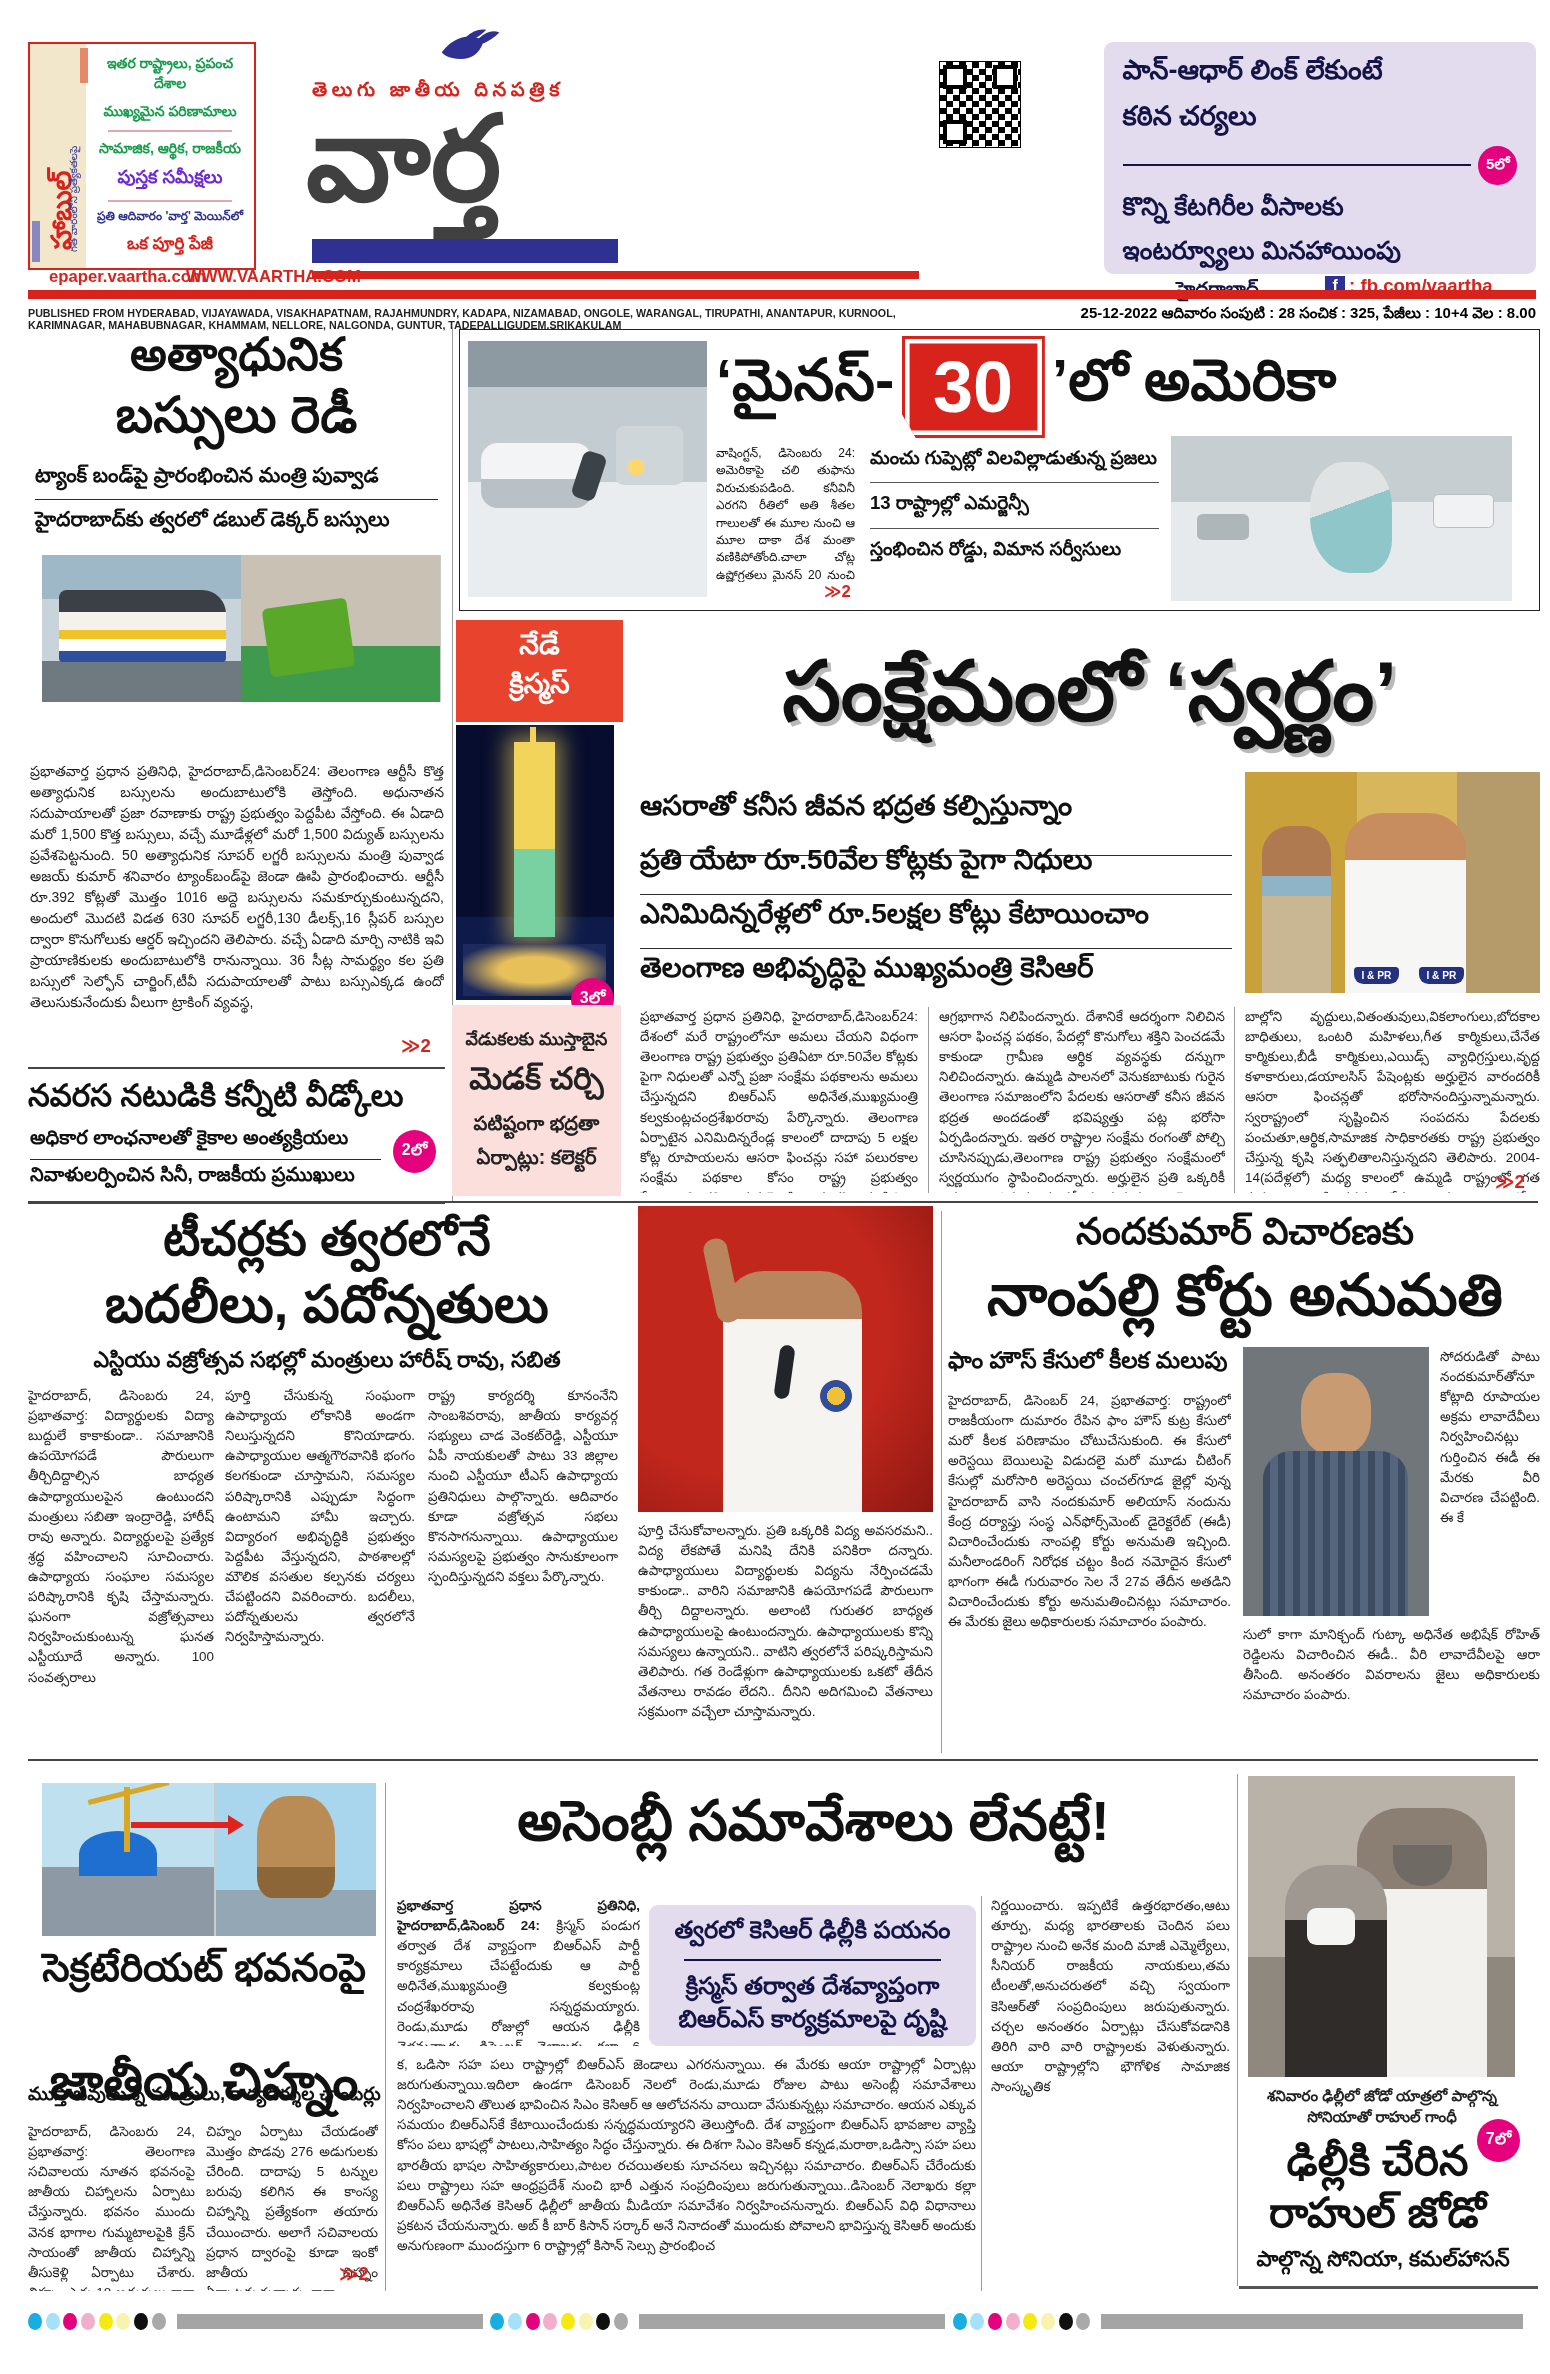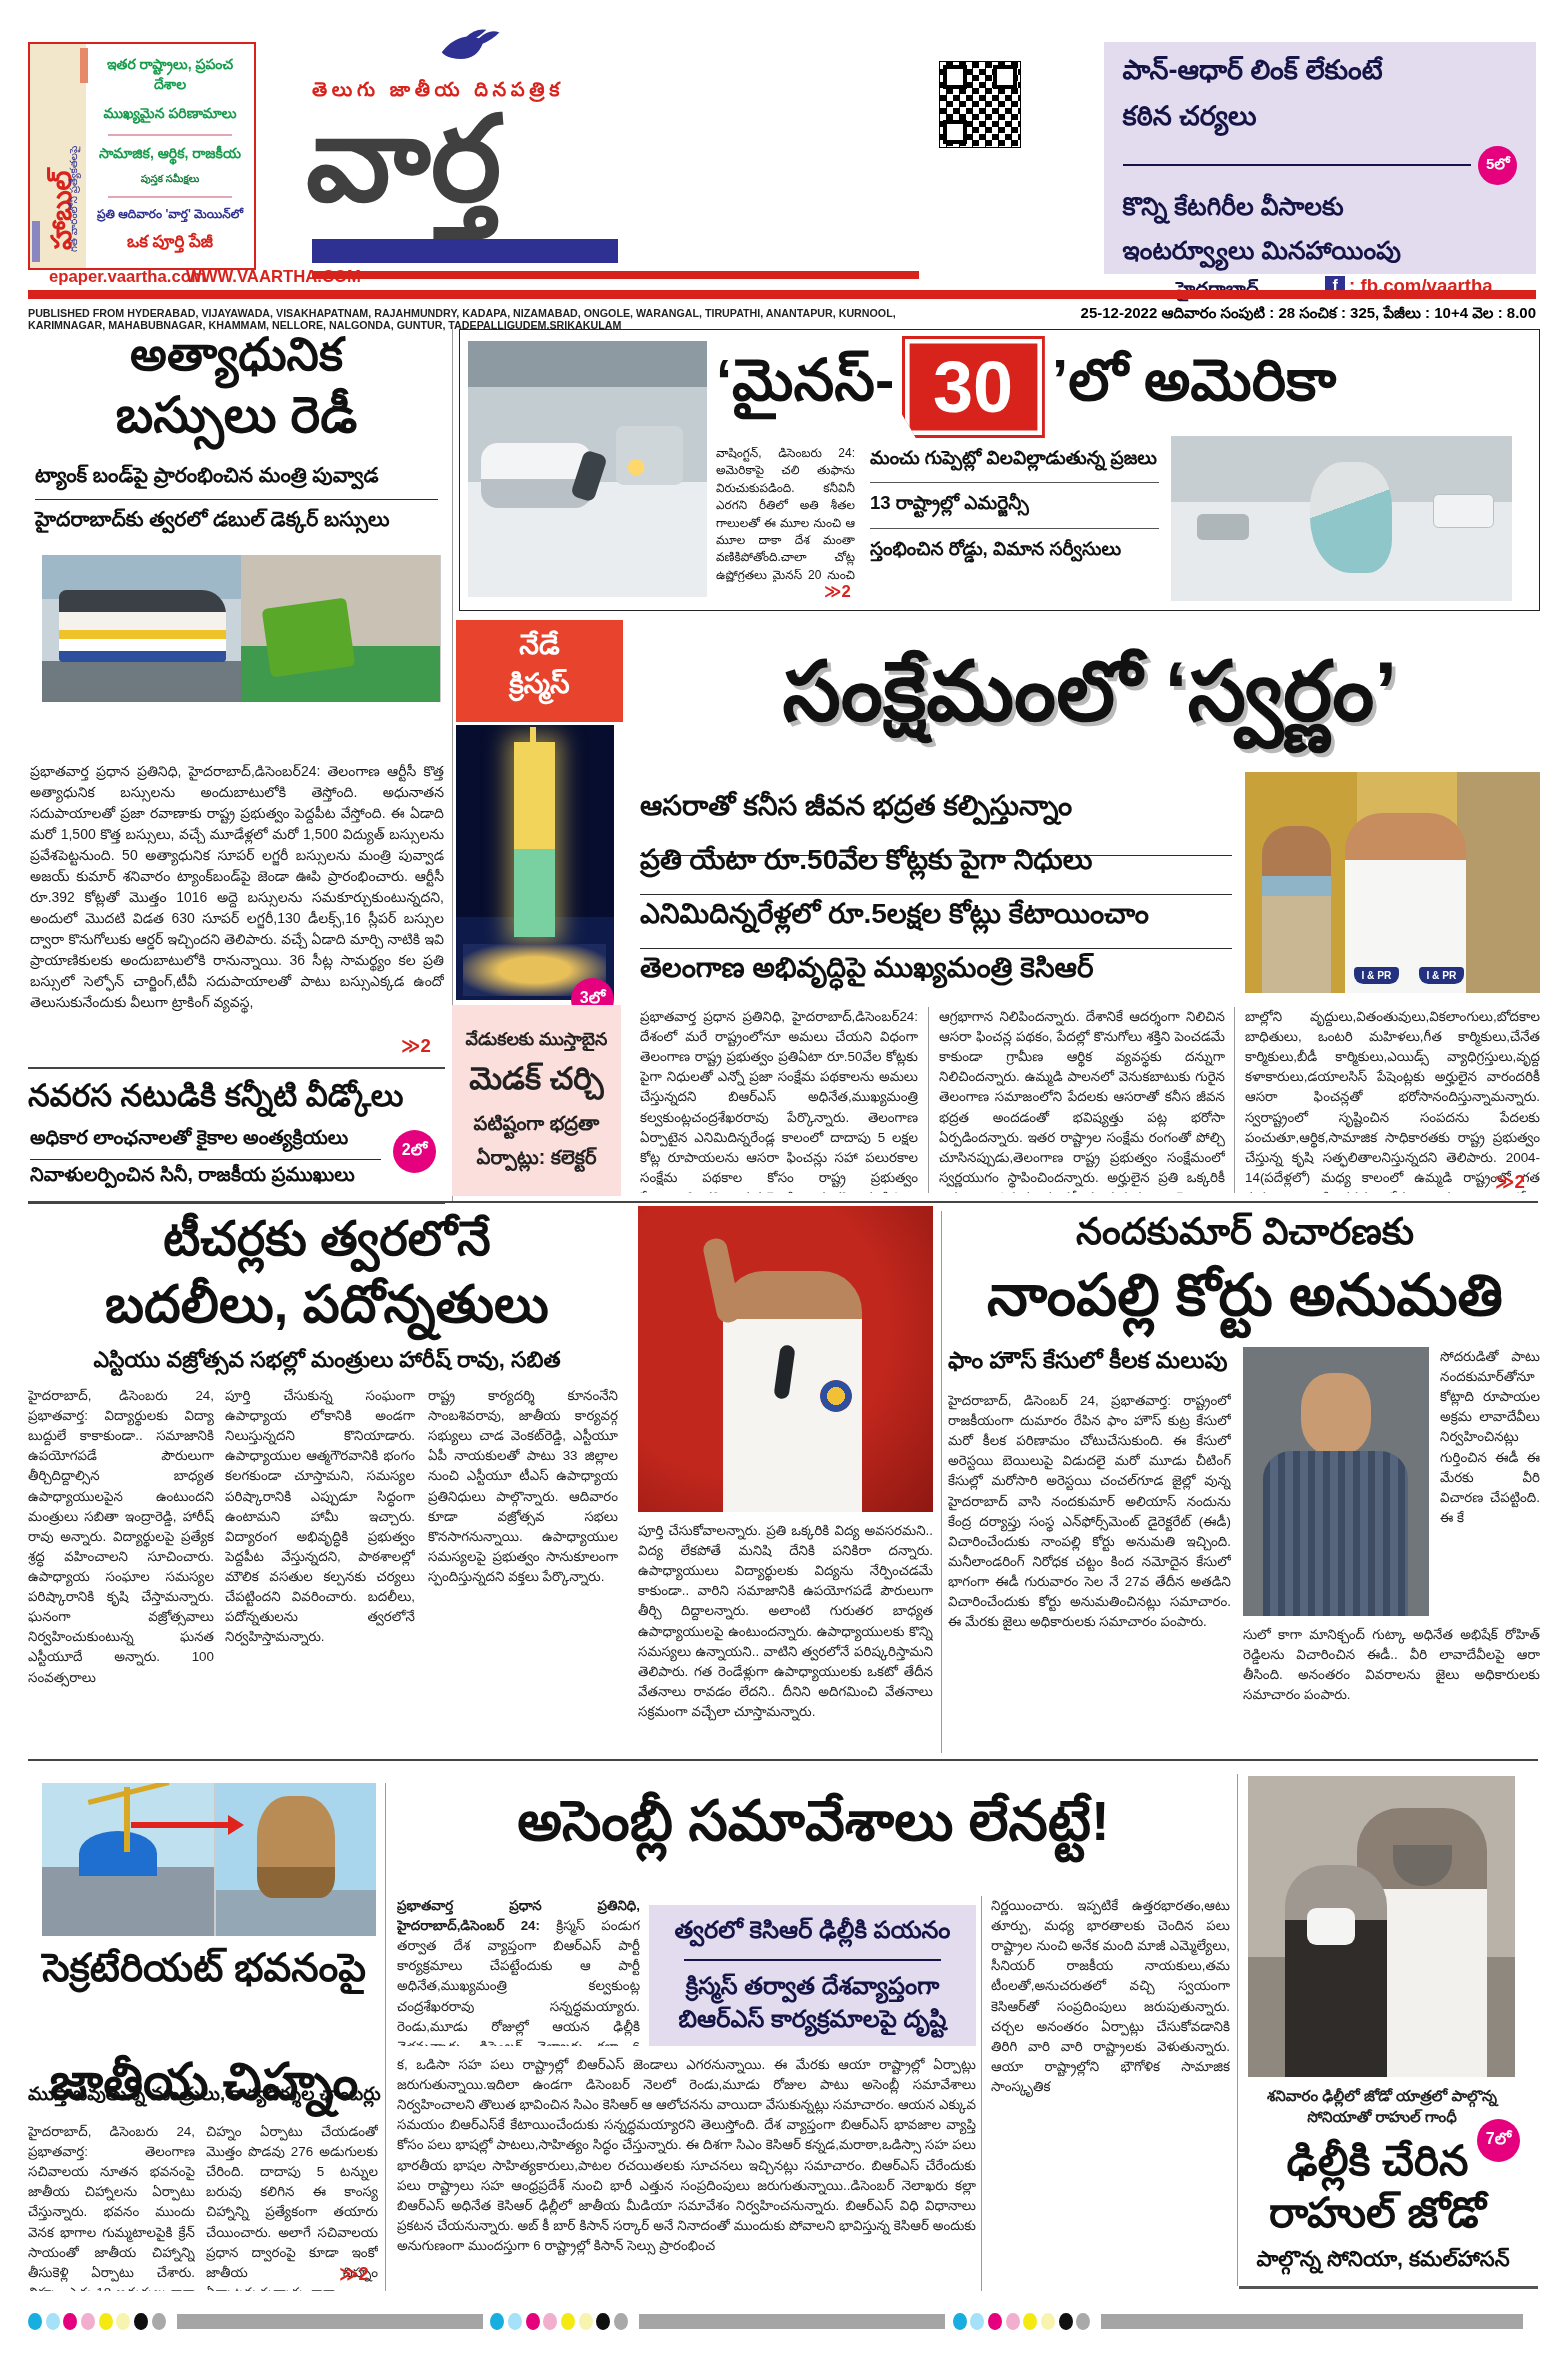--- a/index.html
+++ b/index.html
@@ -13,21 +13,21 @@
   .rule{background:#444;}
   .vrule{background:#9a9a9a;width:0.9px;}
   .body-txt{font-size:13.4px;line-height:1.5;color:#1c1c1c;}
   .byline{font-weight:bold;}
   .cont{color:#d8231d;font-weight:bold;font-size:18.6px;white-space:nowrap;}
   .badge{border-radius:50%;background:#e5007d;color:#fff;font-weight:bold;
          display:flex;align-items:center;justify-content:center;font-size:15px;}
   .subline{border-bottom:1.9px solid #2b2b2b;}
   .photo{background:#ccc;}
   .capt{font-weight:bold;color:#222;}
-  .lavbox{background:#e3dbee;}
+  .lavbox{background:#e3dbee;border-radius:9px;}
   .redtxt{color:#d8231d;}
   .shadowhead{text-shadow:3.7px 3.7px 0 #b9b9b9;}
   .reg-dot{width:14px;height:17.6px;border-radius:50%;display:inline-block;margin-right:3.7px;}
   .reg-bar{height:15px;background:#a5a5a5;display:inline-block;}
 </style>
 </head>
 <body>
 
 <div class="page">
 
@@ -36,21 +36,21 @@
       <div class="abs" style="right:-1.9px;top:3.7px;width:8.3px;height:35px;background:#e8886a;"></div>
       <div class="abs" style="left:1.9px;bottom:5.6px;width:8.3px;height:41px;background:#8a87c0;"></div>
       <div class="abs b" style="left:13px;top:11px;writing-mode:vertical-rl;transform:rotate(180deg);color:#d8231d;font-size:28px;height:195px;">హాబుల్</div>
       <div class="abs" style="left:37px;top:9.3px;writing-mode:vertical-rl;transform:rotate(180deg);color:#2e3192;font-size:10.2px;height:199px;">గత వారంలోని ప్రత్యేకతలపై</div>
     </div>
     <div style="flex:1;display:flex;flex-direction:column;justify-content:space-evenly;text-align:center;padding:3.7px 5.6px;">
       <div class="b" style="color:#169c4a;font-size:14px;">ఇతర రాష్ట్రాలు, ప్రపంచ దేశాల</div>
       <div class="b" style="color:#169c4a;font-size:14px;">ముఖ్యమైన పరిణామాలు</div>
       <div style="height:1.9px;background:#e3a6b4;margin:0 16.7px;"></div>
       <div class="b" style="color:#169c4a;font-size:14px;">సామాజిక, ఆర్థిక, రాజకీయ</div>
-      <div class="b" style="color:#15803d;font-size:10px;">పుస్తక సమీక్షలు</div>
+      <div class="b" style="color:#6d28d9;font-size:18px;">పుస్తక సమీక్షలు</div>
       <div style="height:1.9px;background:#e3a6b4;margin:0 16.7px;"></div>
       <div class="b" style="color:#2e3192;font-size:12px;">ప్రతి ఆదివారం 'వార్త' మెయిన్‌లో</div>
       <div class="b" style="color:#d8231d;font-size:16.7px;">ఒక పూర్తి పేజీ</div>
     </div>
   </div>
 
   <div class="abs b" style="left:49px;top:267px;width:260px;font-size:16.7px;color:#d8231d;">
     <span>epaper.vaartha.com</span>
   </div>
   <div class="abs b" style="left:186px;top:267px;font-size:16.7px;color:#d8231d;">

